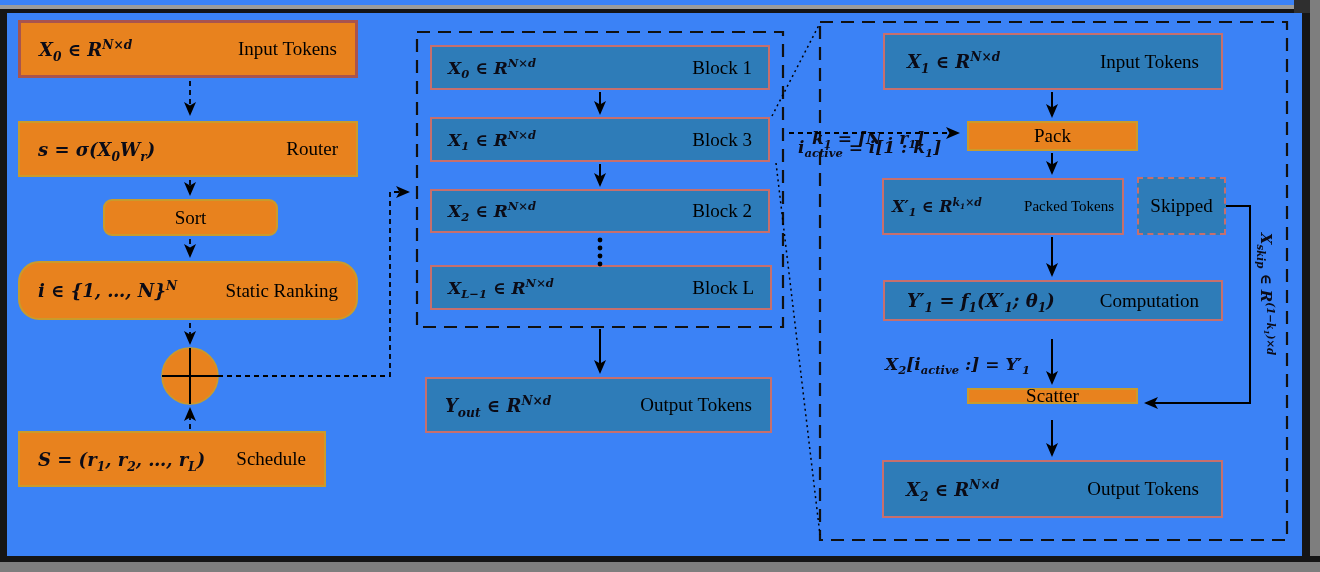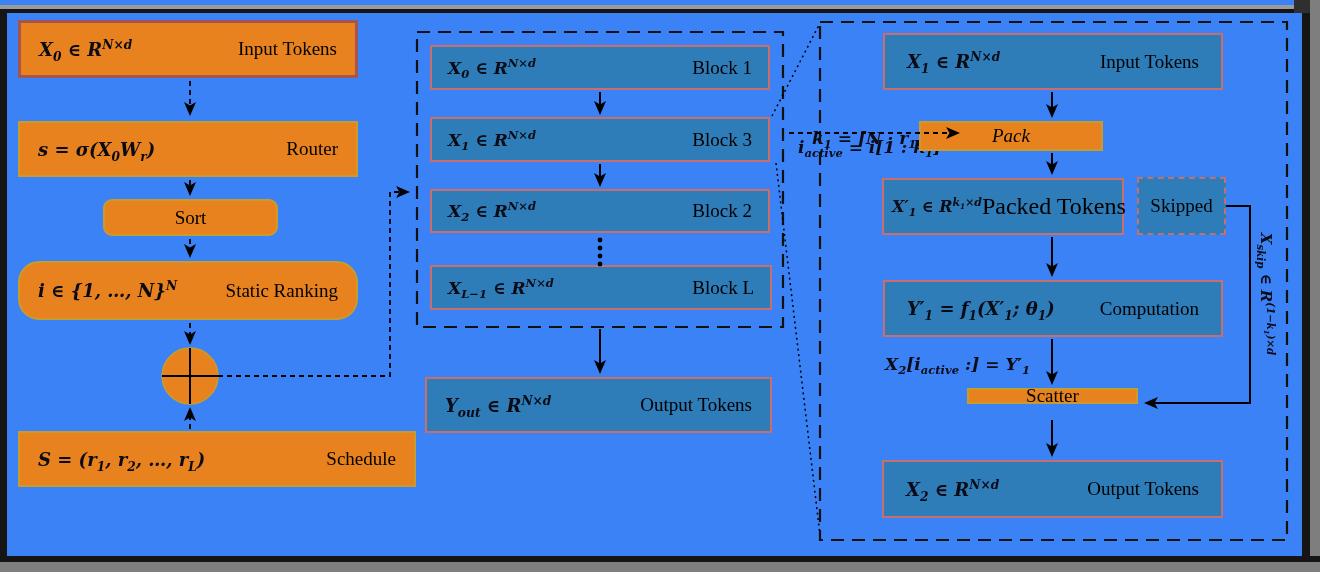--- a/index.html
+++ b/index.html
@@ -20,21 +20,21 @@
   .orange{background:#E8821E;border:2px solid #C99B2C;}
   .brick{border-color:#A8544E;border-width:3px;}
   .blue{background:#2E7CB8;border:2px solid #C76F6D;}
   .blue.dashedb{border-style:dashed;}
   .math{font-family:"DejaVu Serif","DejaVu Sans",serif;font-style:italic;font-weight:700;
         font-size:18px;color:#0b0b16;white-space:nowrap;}
   .lbl{font-family:"Liberation Serif",serif;font-size:19px;color:#000;white-space:nowrap;}
   .blocks .math{font-size:17px;}
   .tight{padding:8px 8px;}
   .tight .math{font-size:16px;}
-  .tight .lbl{font-size:24px;}
+  .tight .lbl{font-size:15px;}
   sub,sup{line-height:0;font-size:68%;}
   .ann{position:absolute;font-family:"DejaVu Serif","DejaVu Sans",serif;font-style:italic;
        font-weight:700;font-size:17px;color:#0b0b16;white-space:nowrap;}
   .vtext{position:absolute;left:1154px;top:283px;width:220px;height:22px;text-align:center;
          transform:rotate(90deg);font-size:15px;}
   svg.overlay{position:absolute;left:0;top:0;pointer-events:none;}
 </style>
 </head>
 <body>
 
@@ -59,21 +59,21 @@
 
   <div class="box orange center" style="left:103px;top:199px;width:175px;height:37px;border-radius:9px;">
     <span class="lbl">Sort</span>
   </div>
 
   <div class="box orange" style="left:18px;top:261px;width:340px;height:59px;border-radius:21px;">
     <span class="math">i ∈ {1, …, N}<sup>N</sup></span>
     <span class="lbl">Static Ranking</span>
   </div>
 
-  <div class="box orange" style="left:18px;top:431px;width:398px;height:56px;">
+  <div class="box orange" style="left:18px;top:431px;width:308px;height:56px;">
     <span class="math">S = (r<sub>1</sub>, r<sub>2</sub>, …, r<sub>L</sub>)</span>
     <span class="lbl">Schedule</span>
   </div>
 
   <div class="box blue blocks" style="left:430px;top:45px;width:340px;height:45px;padding:0 16px;">
     <span class="math">X<sub>0</sub> ∈ R<sup>N×d</sup></span>
     <span class="lbl">Block 1</span>
   </div>
   <div class="box blue blocks" style="left:430px;top:117px;width:340px;height:45px;padding:0 16px;">
     <span class="math">X<sub>1</sub> ∈ R<sup>N×d</sup></span>
@@ -94,36 +94,36 @@
   </div>
 
   <div class="box blue" style="left:883px;top:33px;width:340px;height:57px;padding:0 22px;">
     <span class="math">X<sub>1</sub> ∈ R<sup>N×d</sup></span>
     <span class="lbl">Input Tokens</span>
   </div>
 
   <div class="ann" style="left:812px;top:120px;margin-top:8px;">k<sub>1</sub> = ⌈N · r<sub>1</sub>⌉</div>
   <div class="ann" style="left:798px;top:137px;">i<sub>active</sub> = i[1 : k<sub>1</sub>]</div>
 
-  <div class="box orange center" style="left:919px;top:121px;width:184px;height:30px;font-style:italic;">
+  <div class="box orange center" style="left:967px;top:121px;width:171px;height:30px;">
     <span class="lbl">Pack</span>
   </div>
 
   <div class="box blue tight" style="left:882px;top:178px;width:242px;height:57px;">
     <span class="math">X′<sub>1</sub> ∈ R<sup>k<sub>1</sub>×d</sup></span>
     <span class="lbl">Packed Tokens</span>
   </div>
 
   <div class="box blue dashedb center" style="left:1137px;top:177px;width:89px;height:58px;padding:0 4px;text-align:right;">
     <span class="lbl">Skipped</span>
   </div>
 
   <div class="ann vtext">X<sub>skip</sub> ∈ R<sup>(1−k<sub>1</sub>)×d</sup></div>
 
-  <div class="box blue" style="left:883px;top:280px;width:340px;height:57px;padding:0 22px;">
+  <div class="box blue" style="left:883px;top:280px;width:340px;height:41px;padding:0 22px;">
     <span class="math">Y′<sub>1</sub> = f<sub>1</sub>(X′<sub>1</sub>; θ<sub>1</sub>)</span>
     <span class="lbl">Computation</span>
   </div>
 
   <div class="ann" style="left:885px;top:354px;">X<sub>2</sub>[i<sub>active</sub> :] = Y′<sub>1</sub></div>
 
   <div class="box orange center" style="left:967px;top:388px;width:171px;height:16px;">
     <span class="lbl">Scatter</span>
   </div>
 

